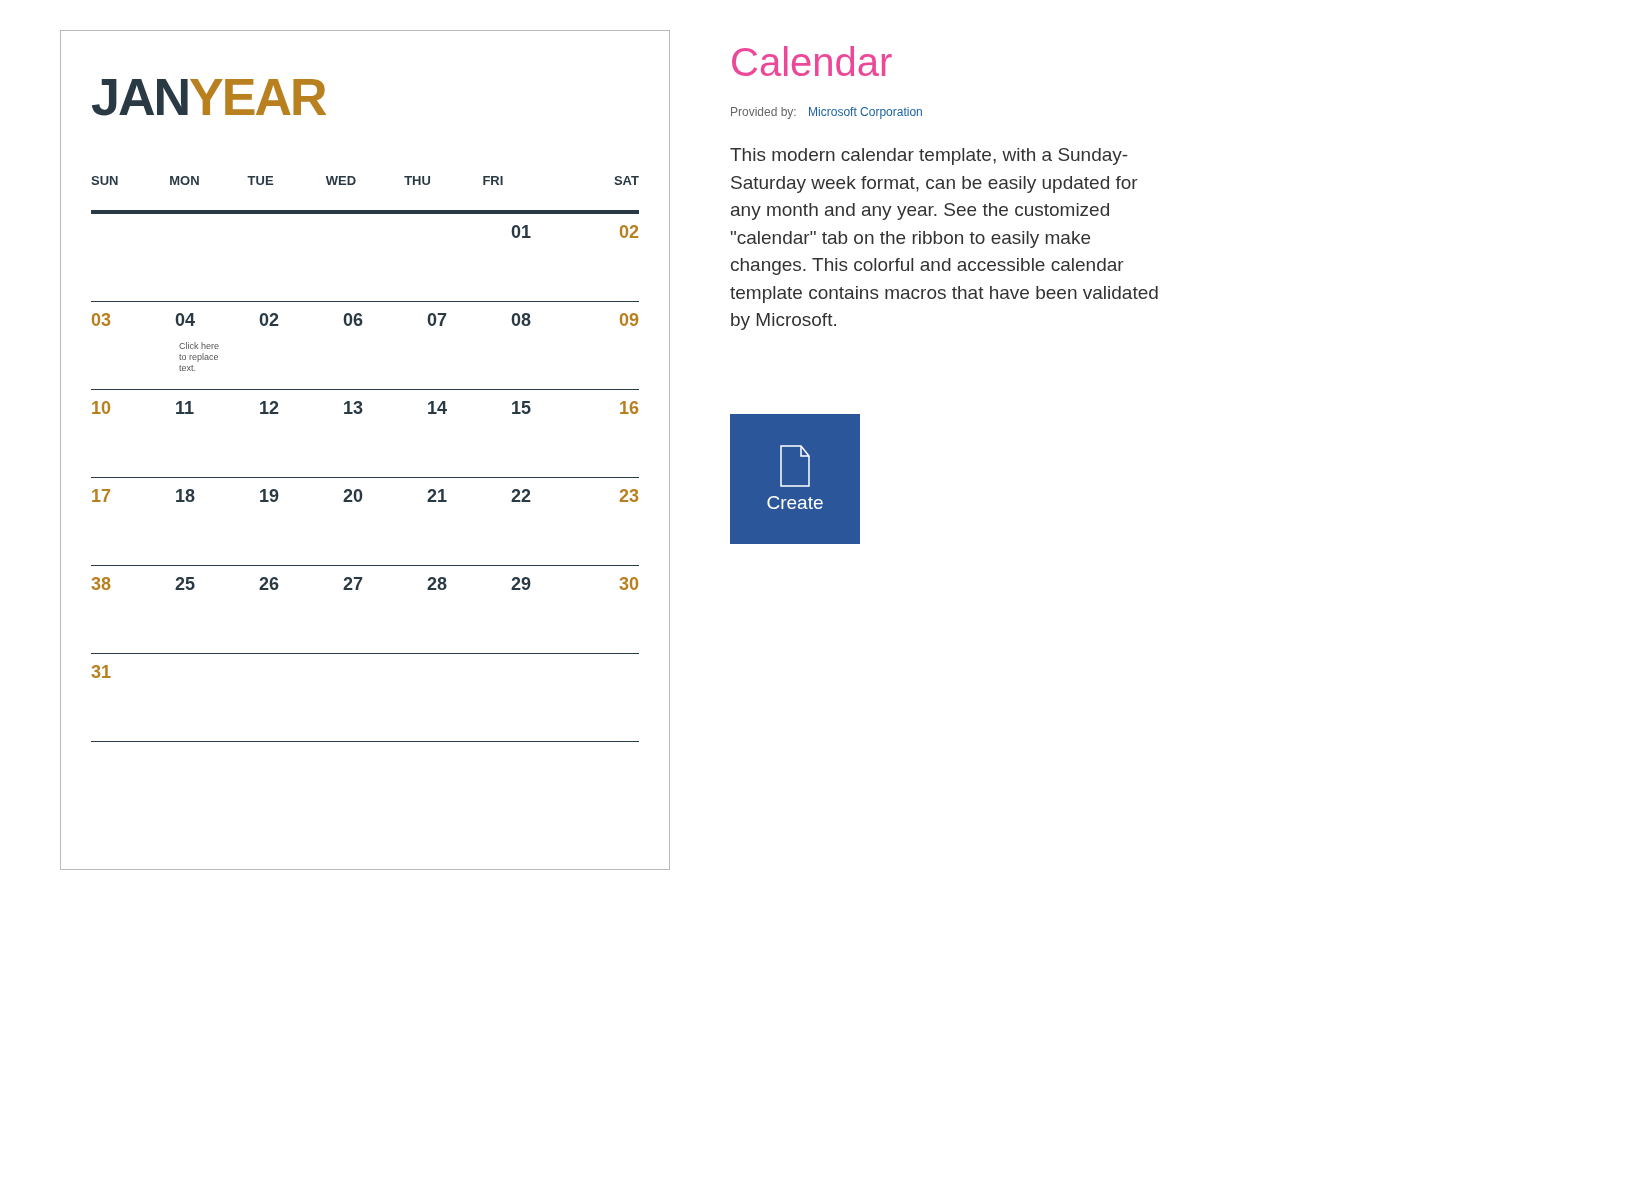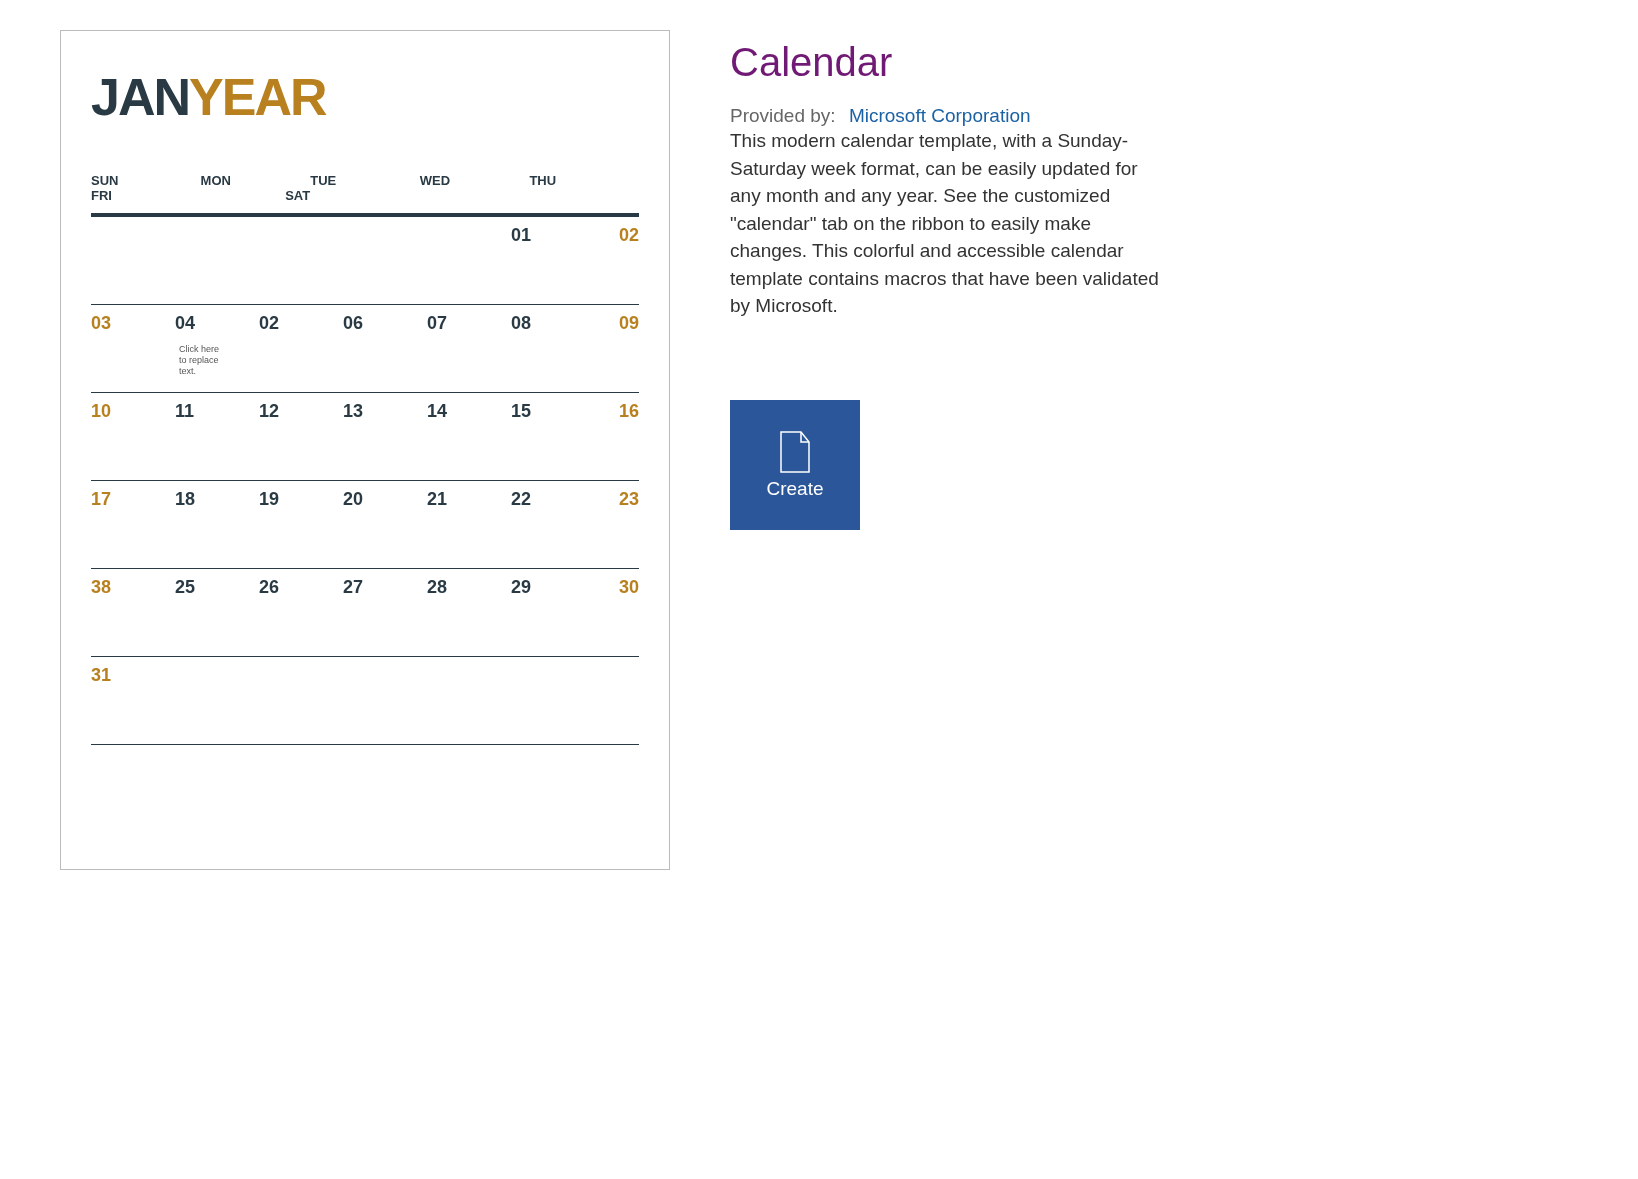--- a/index.html
+++ b/index.html
@@ -23,25 +23,25 @@
       margin-bottom: 50px;
       font-size: 52px;
       font-weight: 800;
       letter-spacing: -2px;
       line-height: 1;
     }
     .title-month { color: #2a3a44; }
     .title-year  { color: #b8801f; }
     .dow-header {
       display: grid;
-      grid-template-columns: repeat(5, 1fr);
+      grid-template-columns: repeat(7, 1fr);
       font-size: 13px;
       font-weight: 700;
       color: #2a3a44;
-      padding-bottom: 10px;
+      padding-bottom: 22px;
       border-bottom: 4px solid #2a3a44;
     }
     .dow-header span { text-align: left; }
     .dow-header span:last-child { text-align: right; }
     .week {
       display: grid;
       grid-template-columns: repeat(7, 1fr);
       height: 88px;
       border-bottom: 1.5px solid #2a3a44;
       gap: 40px;
@@ -64,25 +64,26 @@
     }
 
     .detail-pane {
       flex: 1;
       max-width: 430px;
       padding-top: 10px;
     }
     .detail-title {
       font-size: 40px;
       font-weight: 400;
-      color: #701a75;
+      color: #ec4899;
       margin-bottom: 20px;
     }
     .provided-row {
-      font-size: 19px;
+      font-size: 12px;
+      margin-bottom: 22px;
     }
     .provided-label { color: #666; margin-right: 8px; }
     .provided-link  { color: #1b62a5; text-decoration: none; }
     .detail-description {
       font-size: 19px;
       line-height: 1.45;
       color: #333;
       margin-bottom: 80px;
     }
     .create-button {

